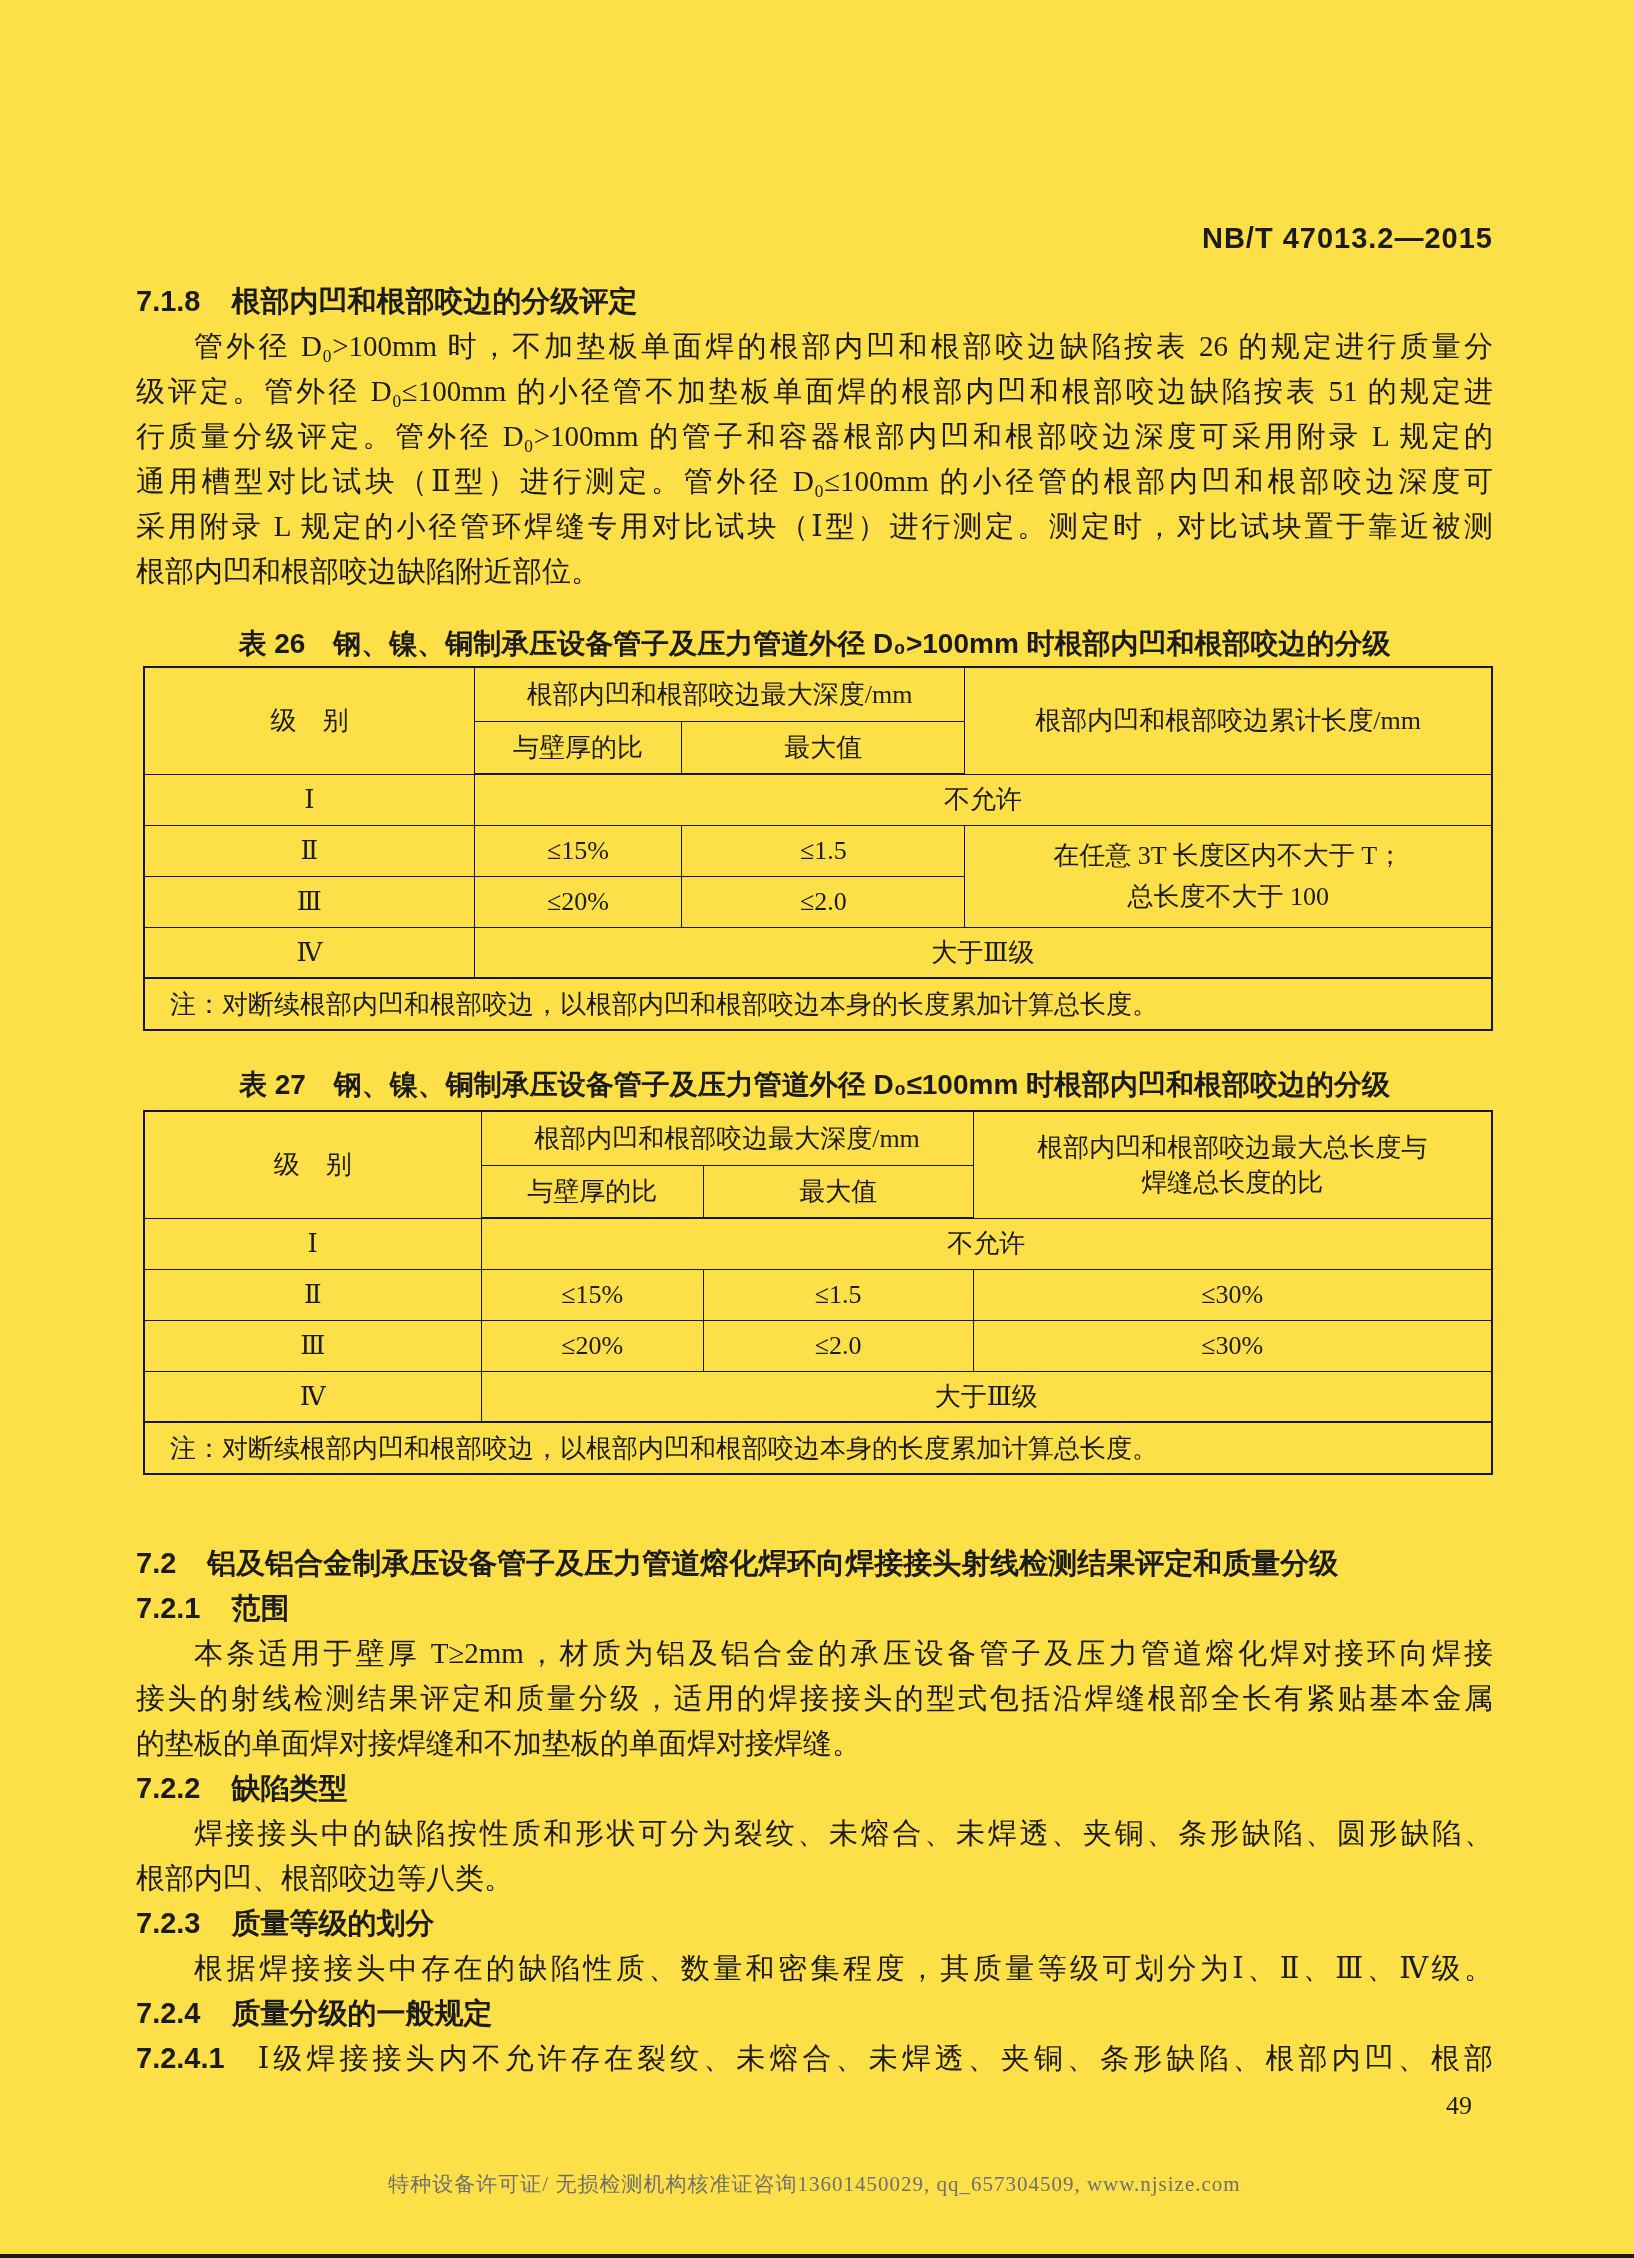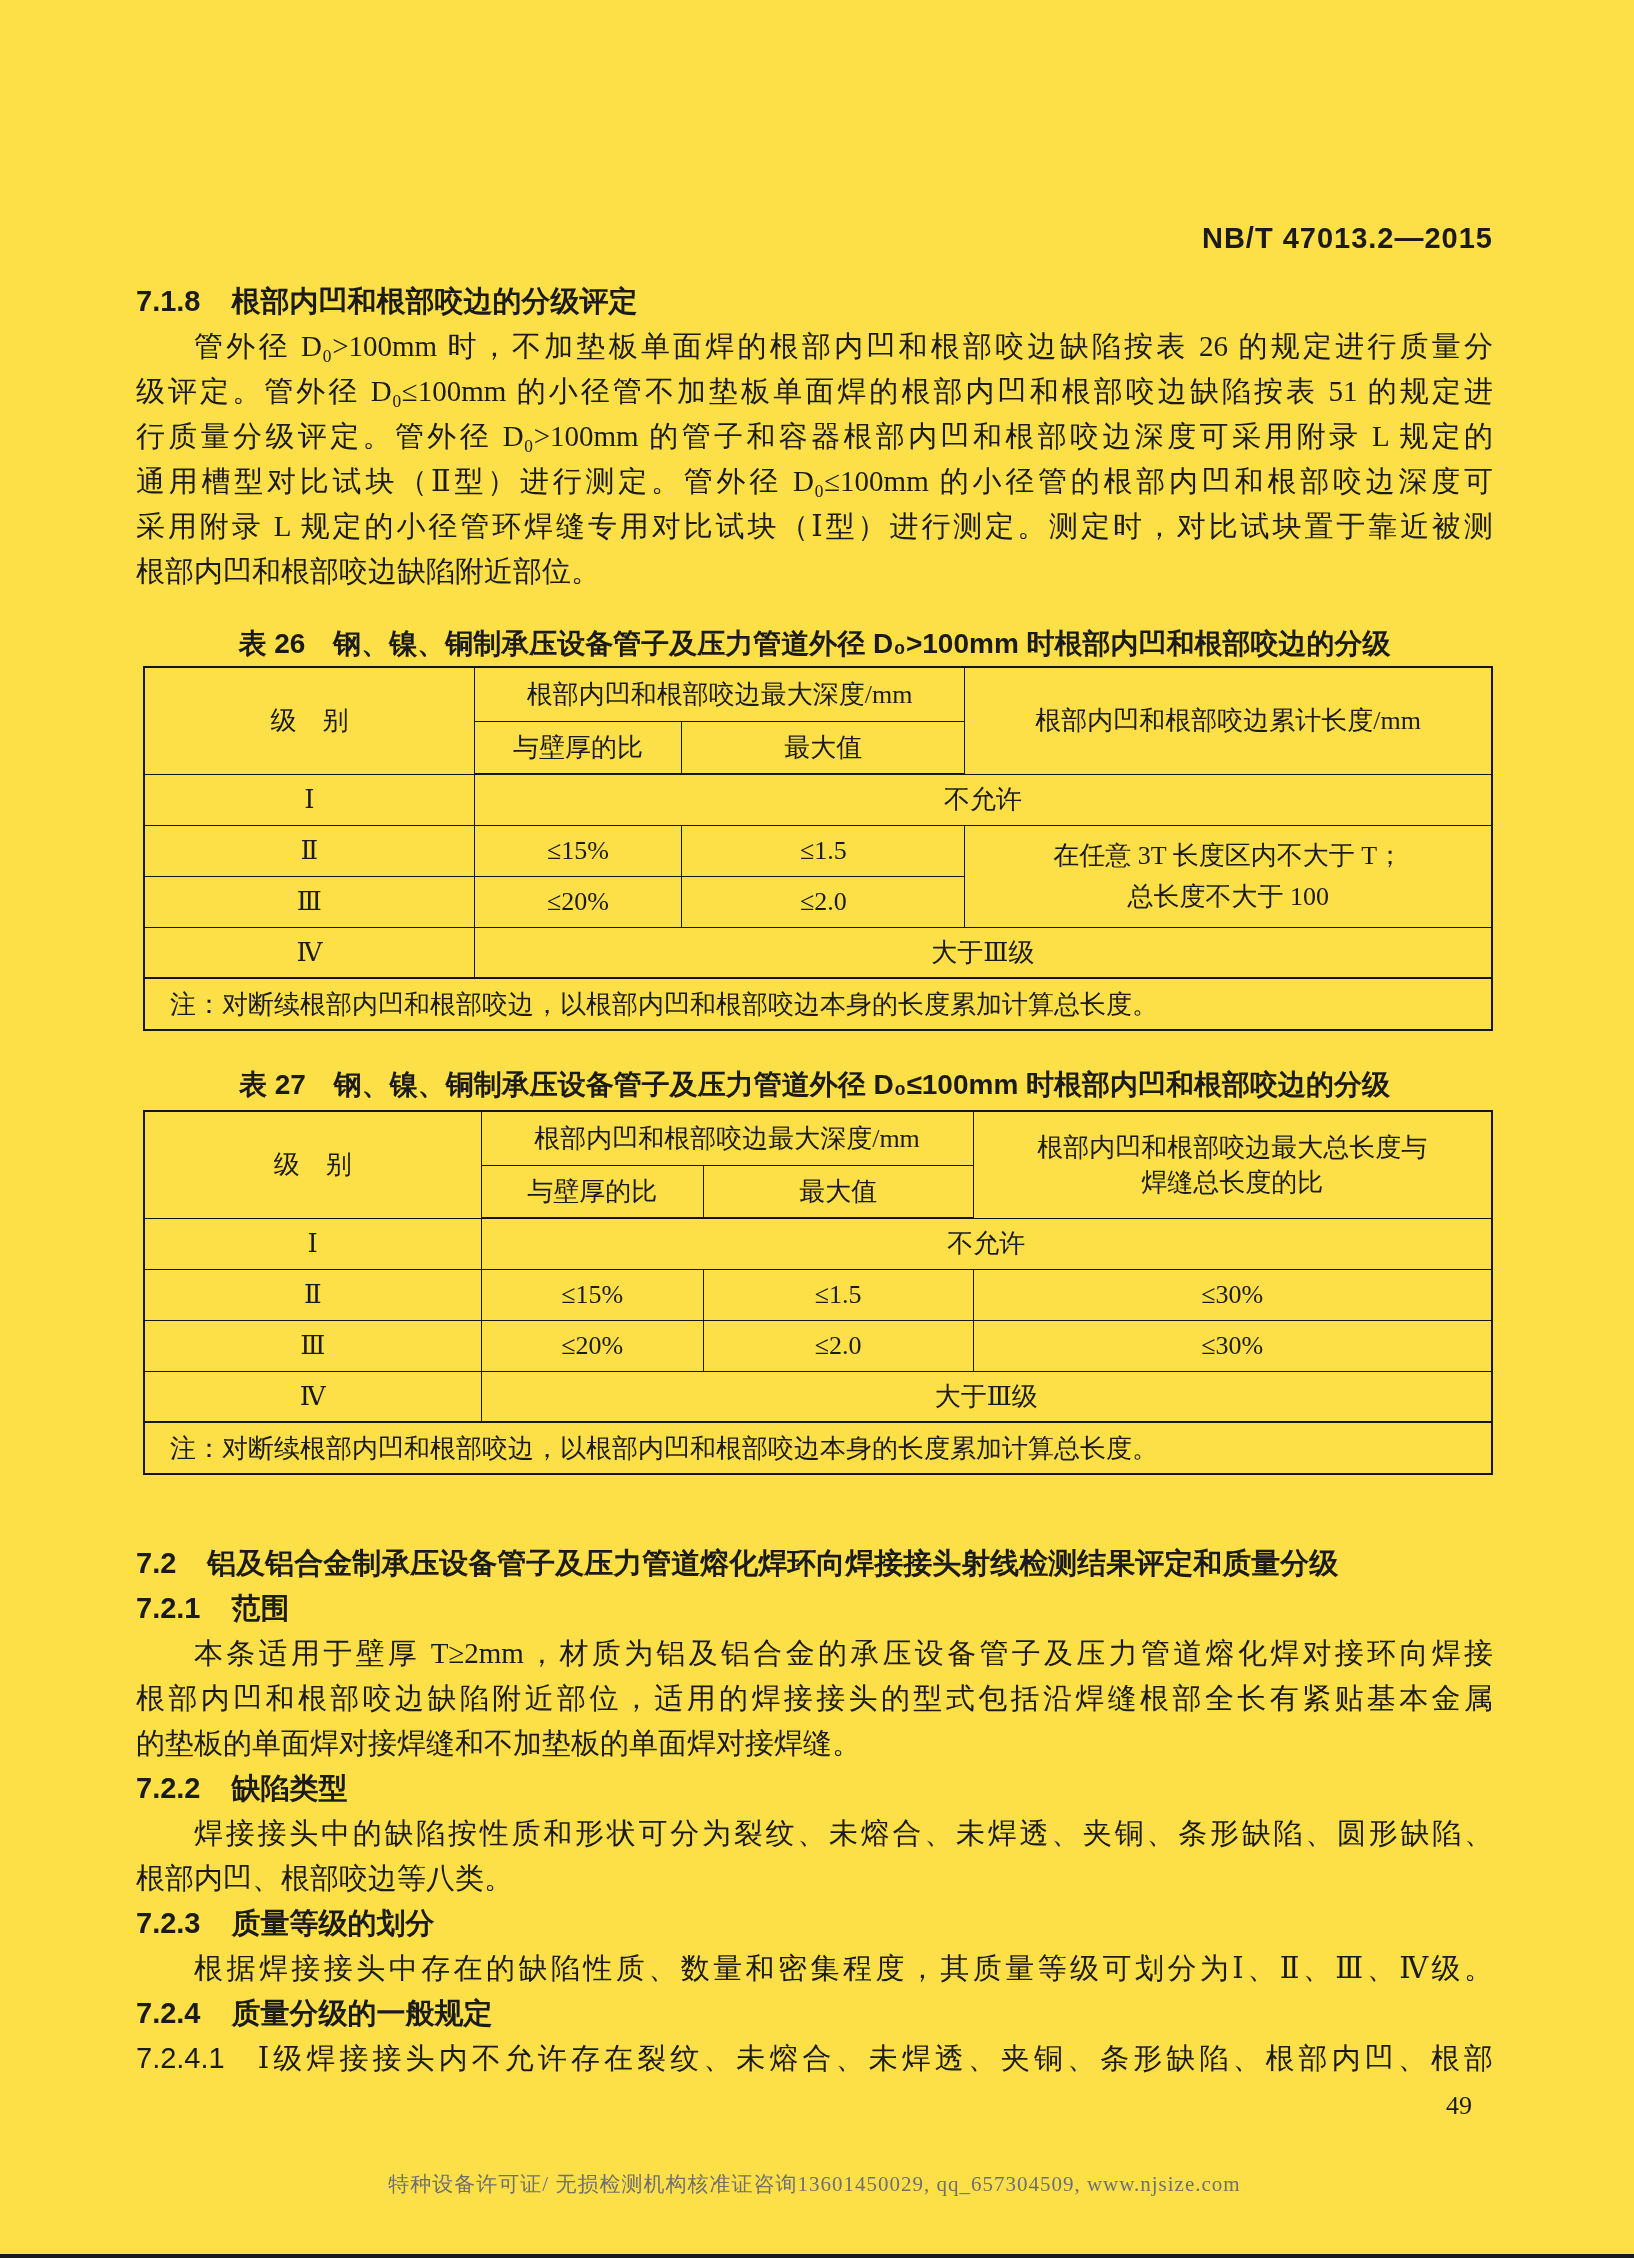--- a/index.html
+++ b/index.html
@@ -62,21 +62,21 @@
   table.gtable tr.data td { height:51px; }
   table.gtable tr.noterow td {
     height:52px; text-align:left; padding-left:25px;
     border-top:2.9px solid #161616; font-size:26px;
   }
   .cellline { line-height:41px; }
 
   .sec72 { top:1533px;margin-top:8px; }
   .sec72 .pline, .sec72 .heading { font-size:29px; line-height:45px; }
   .body-run { font-size:29px; line-height:45px; text-align:justify; text-align-last:justify; white-space:nowrap; }
-  .body-run .hnum { font-family:"Liberation Sans","DejaVu Sans",sans-serif; font-weight:normal; margin-right:29px; }
+  .body-run .hnum { font-family:"Liberation Sans","DejaVu Sans",sans-serif; font-weight:bold; margin-right:29px; }
 
   .pg-num { top:2091px; text-align:right; font-size:26px; padding-right:21px; }
   .footer {
     top:2170px; text-align:center;
     font-size:21px; color:#6f6f6f; letter-spacing:1px;
   }
   .scan-edge {
     position:absolute; left:0; right:0; bottom:0; height:3.9px;
     background:#1a1a1a;
   }
@@ -196,21 +196,21 @@
   <div class="abs sec72">
     <div class="heading" style="white-space:normal;">
       <span class="hnum">7.2</span><span>铝及铝合金制承压设备管子及压力管道熔化焊环向焊接接头射线检测结果评定和质量分级</span>
     </div>
 
     <div class="heading">
       <span class="hnum">7.2.1</span><span>范围</span>
     </div>
     <div class="para">
       <div class="pline ind">本条适用于壁厚 T≥2mm，材质为铝及铝合金的承压设备管子及压力管道熔化焊对接环向焊接</div>
-      <div class="pline">根部内凹和根部咬边缺陷附近部位，适用的焊接接头的型式包括沿焊缝根部全长有紧贴基本金属</div>
+      <div class="pline">接头的射线检测结果评定和质量分级，适用的焊接接头的型式包括沿焊缝根部全长有紧贴基本金属</div>
       <div class="pline short">的垫板的单面焊对接焊缝和不加垫板的单面焊对接焊缝。</div>
     </div>
 
     <div class="heading">
       <span class="hnum">7.2.2</span><span>缺陷类型</span>
     </div>
     <div class="para">
       <div class="pline ind">焊接接头中的缺陷按性质和形状可分为裂纹、未熔合、未焊透、夹铜、条形缺陷、圆形缺陷、</div>
       <div class="pline short">根部内凹、根部咬边等八类。</div>
     </div>

